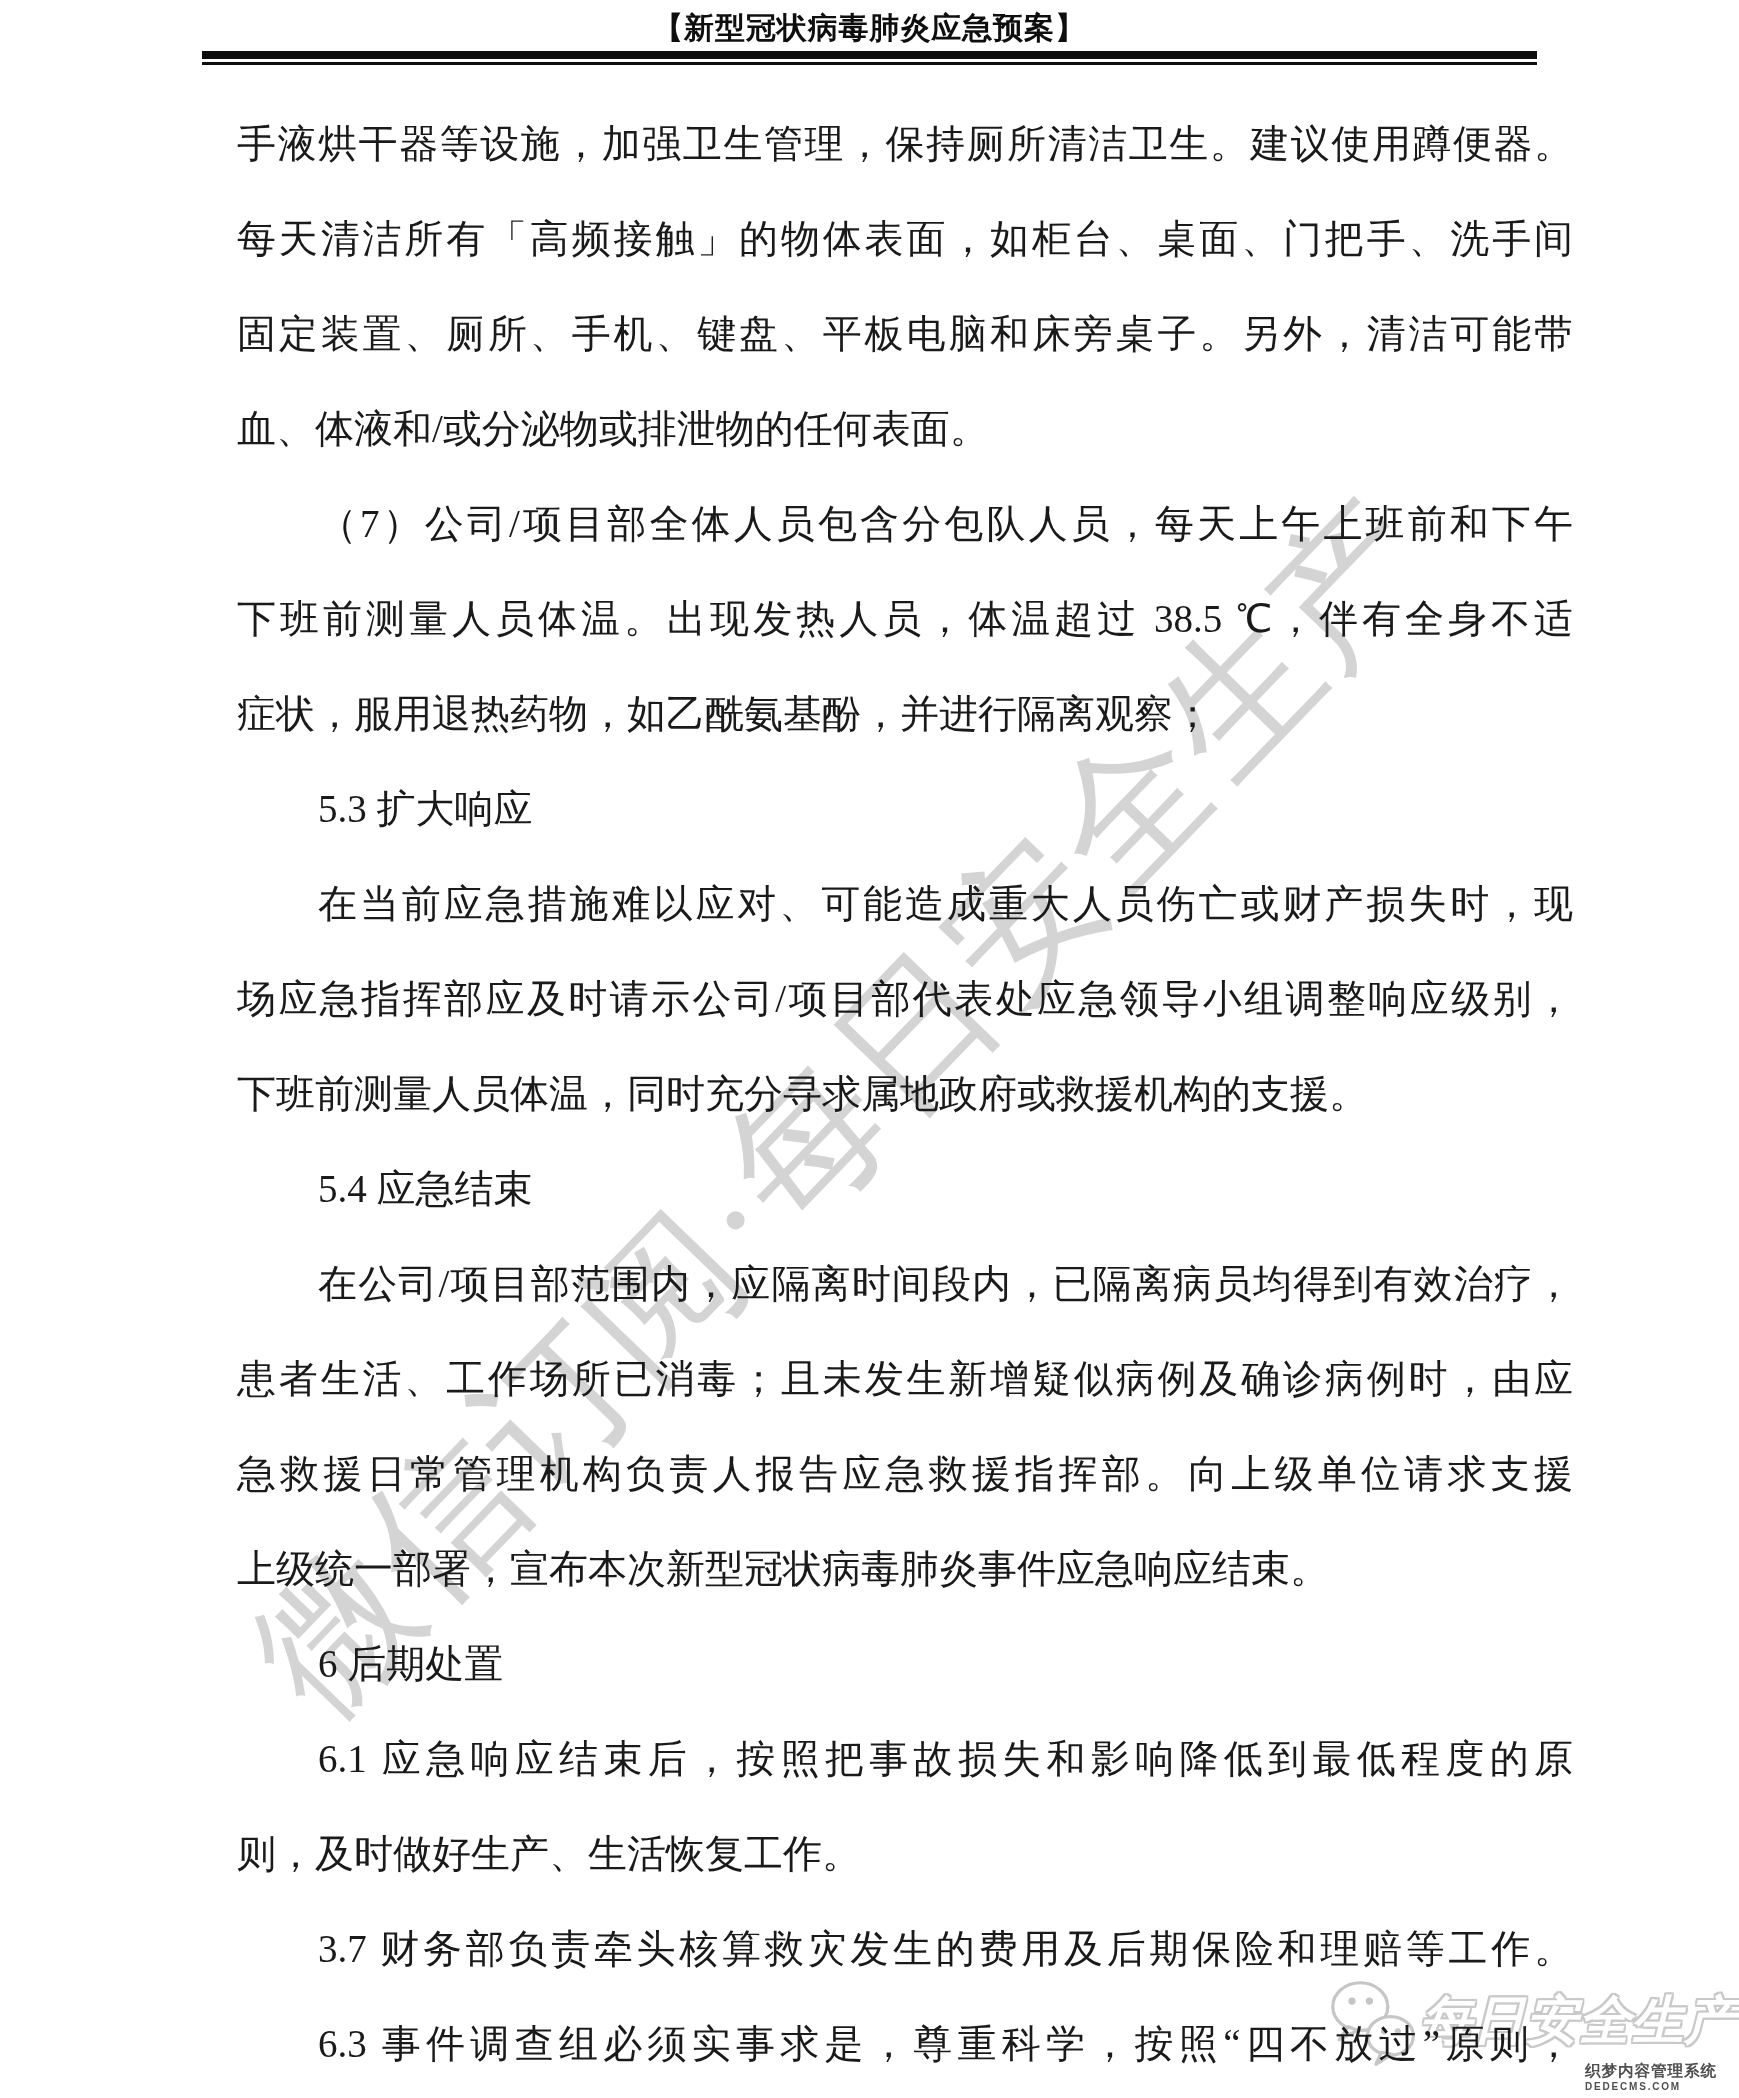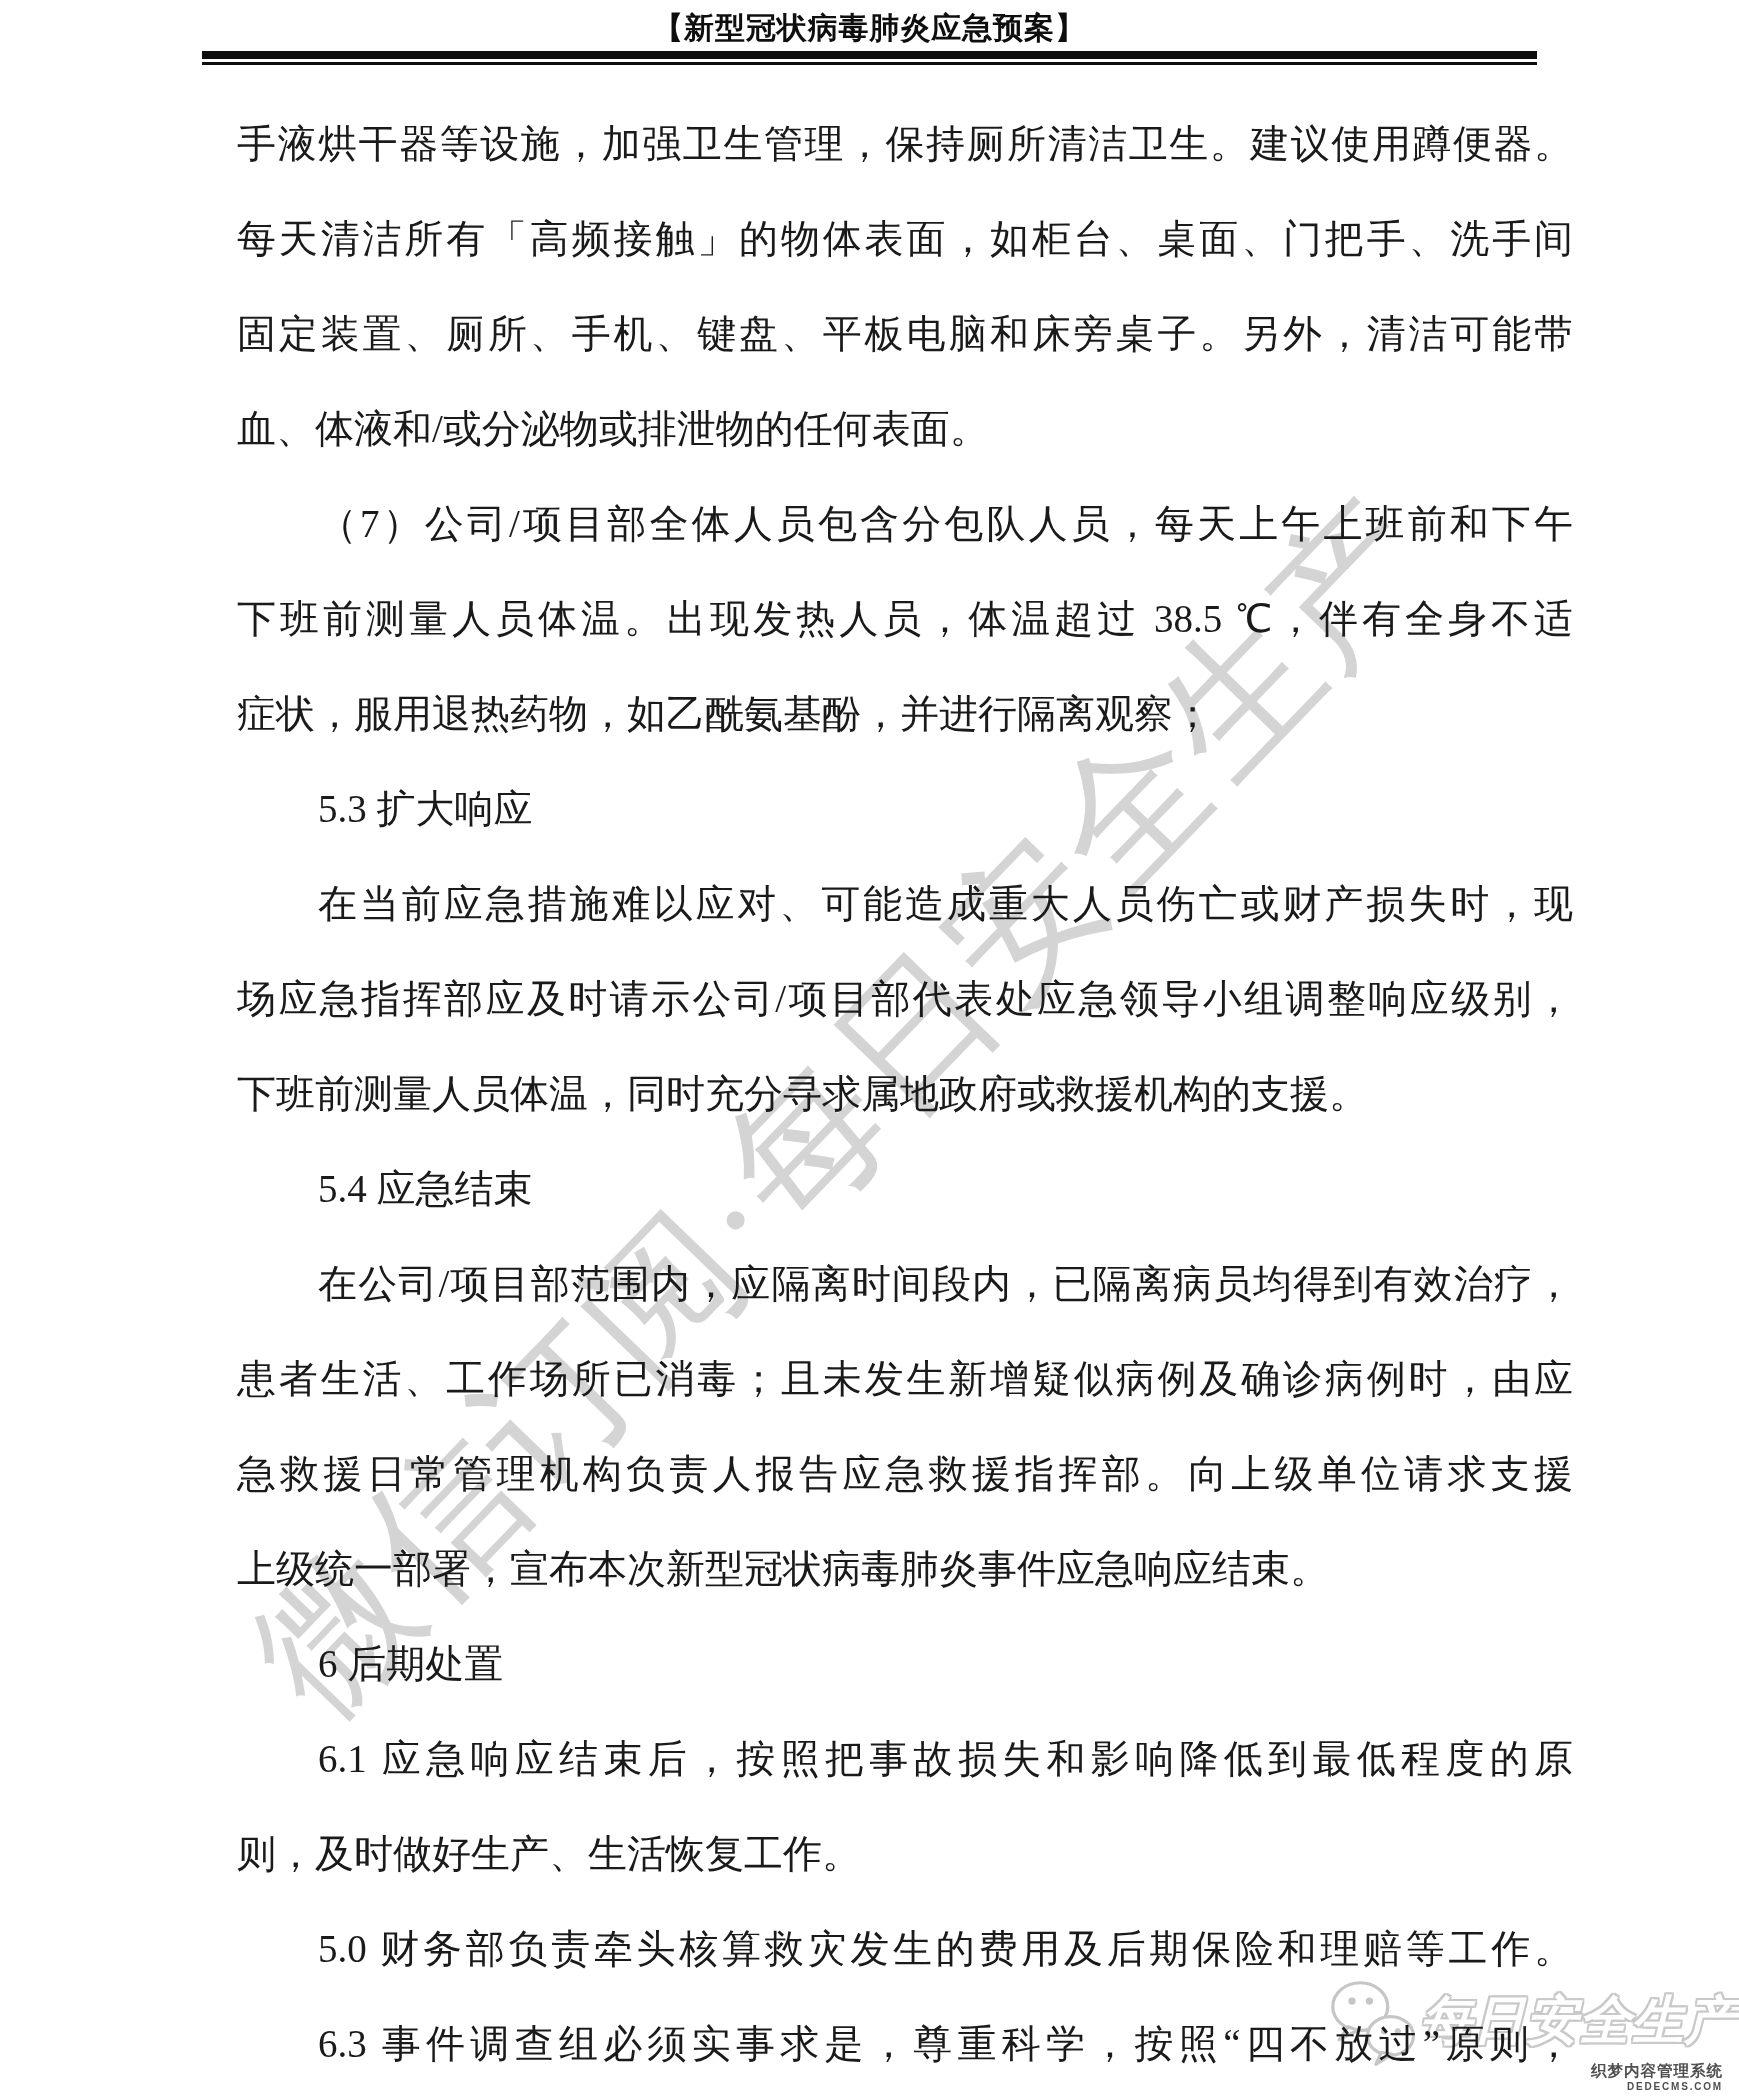--- a/index.html
+++ b/index.html
@@ -37,21 +37,21 @@
   .wm-corner-group{position:absolute;left:1330px;top:1973px;z-index:1;width:410px;height:110px;}
   .wechat-icon{position:absolute;left:0;top:3.7px;}
   .brand-watermark{
     position:absolute;left:90px;top:13px;white-space:nowrap;
     font-family:"Liberation Sans",sans-serif;font-weight:700;
     font-size:52px;letter-spacing:0.9px;color:#ffffff;
     text-shadow:1.8px 1.8px 0 #c9c9c9,-1.8px -1.8px 0 #c9c9c9,1.8px -1.8px 0 #c9c9c9,-1.8px 1.8px 0 #c9c9c9,0 1.8px 0 #c9c9c9,0 -1.8px 0 #c9c9c9,1.8px 0 0 #c9c9c9,-1.8px 0 0 #c9c9c9;
     font-style:italic;
   }
   .cms-badge{
-    position:absolute;right:16px;top:2063px;z-index:3;text-align:right;
+    position:absolute;right:22px;top:2063px;z-index:3;text-align:left;
     font-family:"Liberation Sans",sans-serif;font-weight:700;color:#4f4f4f;
     text-shadow:0.9px 0.9px 0 #ffffff,-0.9px -0.9px 0 #ffffff,0.9px -0.9px 0 #ffffff,-0.9px 0.9px 0 #ffffff;
   }
   .cms-line1{font-size:15.6px;line-height:16.5px;letter-spacing:0.9px;}
   .cms-line2{font-size:10px;line-height:14.7px;letter-spacing:1.8px;}
 </style>
 </head>
 <body>
 
 <div id="page">
@@ -75,21 +75,21 @@
     <div class="bline j">场应急指挥部应及时请示公司/项目部代表处应急领导小组调整响应级别，</div>
     <div class="bline s">下班前测量人员体温，同时充分寻求属地政府或救援机构的支援。</div>
     <div class="bline i s">5.4  应急结束</div>
     <div class="bline i j">在公司/项目部范围内，应隔离时间段内，已隔离病员均得到有效治疗，</div>
     <div class="bline j">患者生活、工作场所已消毒；且未发生新增疑似病例及确诊病例时，由应</div>
     <div class="bline j">急救援日常管理机构负责人报告应急救援指挥部。向上级单位请求支援</div>
     <div class="bline s">上级统一部署，宣布本次新型冠状病毒肺炎事件应急响应结束。</div>
     <div class="bline i s">6  后期处置</div>
     <div class="bline i j">6.1  应急响应结束后，按照把事故损失和影响降低到最低程度的原</div>
     <div class="bline s">则，及时做好生产、生活恢复工作。</div>
-    <div class="bline i j">5.0  财务部负责牵头核算救灾发生的费用及后期保险和理赔等工作。</div>
+    <div class="bline i j">3.7  财务部负责牵头核算救灾发生的费用及后期保险和理赔等工作。</div>
     <div class="bline i j">6.3  事件调查组必须实事求是，尊重科学，按照“四不放过”原则，</div>
   </div>
 
   <div class="wm-corner-group">
     <svg class="wechat-icon" width="88" height="94" viewBox="0 0 96 102">
       <g fill="#ffffff" stroke="#c6c6c6" stroke-width="3.5">
         <ellipse cx="33" cy="32" rx="30" ry="26"></ellipse>
         <path d="M20 54 L10 68 L30 58 Z" stroke-linejoin="round"></path>
         <ellipse cx="66" cy="64" rx="25" ry="21"></ellipse>
         <path d="M56 82 L50 95 L68 84 Z" stroke-linejoin="round"></path>

